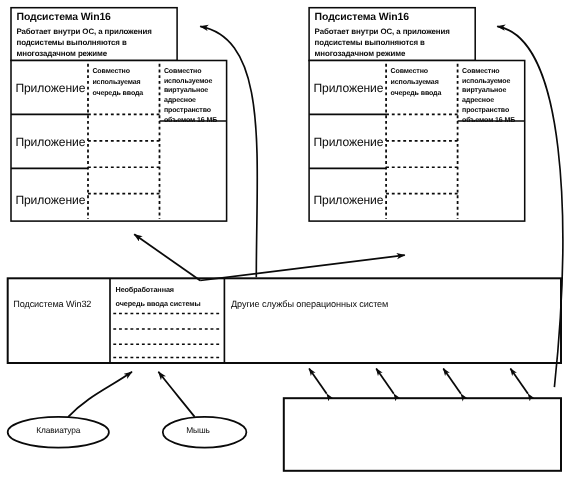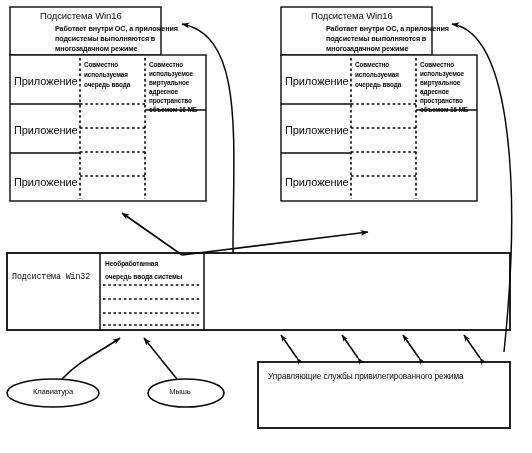--- a/index.html
+++ b/index.html
@@ -23,39 +23,36 @@
   }
   .lbl {
     position: absolute;
     color: #0a0a0a;
     line-height: 1.12;
     letter-spacing: -0.1px;
     -webkit-font-smoothing: none;
   }
   .hdr-title {
     font-size: 9.5px;
-    font-weight: normal;
-    margin-left: 25px;
+    font-weight: bold;
   }
   .hdr-body {
     font-size: 7.2px;
     font-weight: bold;
-    margin-left: 40px;
   }
   .cell-app {
     font-size: 11px;
   }
   .cell-small {
     font-size: 6.4px;
     font-weight: bold;
     line-height: 1.45;
   }
   .wide-lbl {
     font-size: 8.3px;
-    font-family: Liberation Mono, monospace;
   }
   .ellipse-lbl {
     font-size: 7.6px;
     text-align: center;
   }
   .priv-lbl {
     font-size: 8.3px;
   }
   .q-lbl {
     font-size: 6.6px;
@@ -179,19 +176,19 @@
   <div class="lbl cell-small" style="left:420px; top:60px; width:58px;">Совместно</div>
   <div class="lbl cell-small" style="left:420px; top:69px; width:58px;">используемое</div>
   <div class="lbl cell-small" style="left:420px; top:78px; width:58px;">виртуальное</div>
   <div class="lbl cell-small" style="left:420px; top:87px; width:58px;">адресное</div>
   <div class="lbl cell-small" style="left:420px; top:96px; width:58px;">пространство</div>
   <div class="lbl cell-small" style="left:420px; top:105px; width:58px;">объемом 16 МБ</div>
 
   <div class="lbl wide-lbl" style="left:12px; top:272px; width:88px;">Подсистема Win32</div>
   <div class="lbl q-lbl" style="left:105px; top:259px; width:98px;">Необработанная</div>
   <div class="lbl q-lbl" style="left:105px; top:272px; width:98px;">очередь ввода системы</div>
+  <div class="lbl wide-lbl" style="left:210px; top:272px; width:290px;">Другие службы операционных систем</div>
 
   <div class="lbl ellipse-lbl" style="left:7px; top:388px; width:92px;">Клавиатура</div>
   <div class="lbl ellipse-lbl" style="left:148px; top:388px; width:64px;">Мышь</div>
 
-  <div class="lbl priv-lbl" style="left:268px; top:372px; width:240px;">Управляющие службы привилегированного режима</div>
 
 </div>
 
 </body></html>

